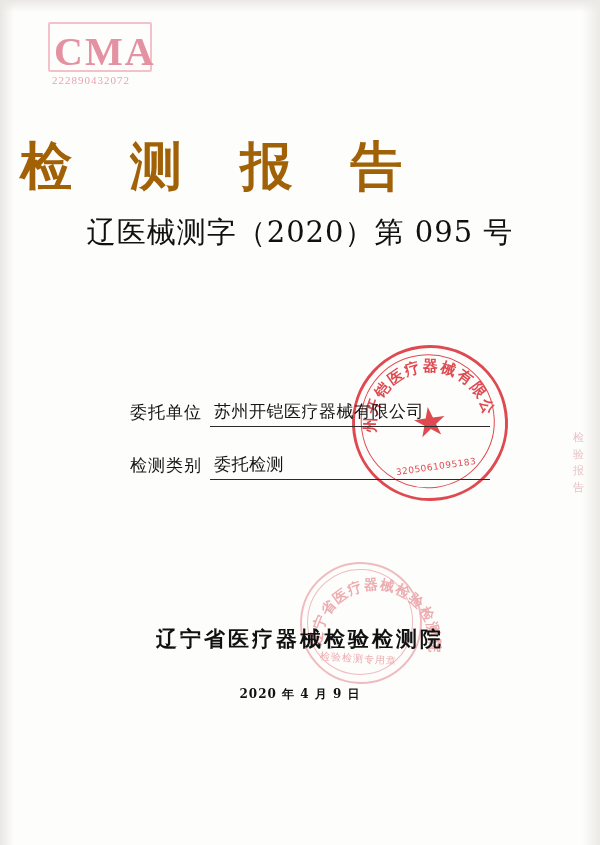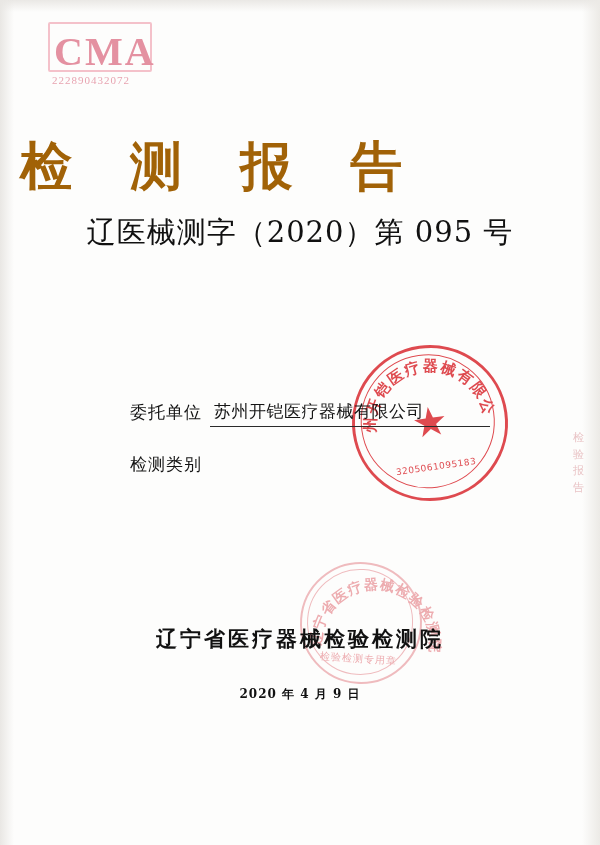--- a/index.html
+++ b/index.html
@@ -299,20 +299,21 @@
     <div class="seal-code">3205061095183</div>
   </div>
 
   <div class="fields">
     <div class="field-row">
       <div class="field-label">委托单位</div>
       <div class="field-value">苏州开铠医疗器械有限公司</div>
     </div>
     <div class="field-row">
       <div class="field-label">检测类别</div>
+      <div class="field-value">委托检测</div>
     </div>
   </div>
 
   <div class="seal seal-institute">
     <div class="seal-inner-ring"></div>
     <svg class="seal-arc" viewBox="0 0 118 118">
       <defs>
         <path id="arcTop2" d="M 16,62 A 43,43 0 0 1 102,62" fill="none"></path>
       </defs>
       <text>

